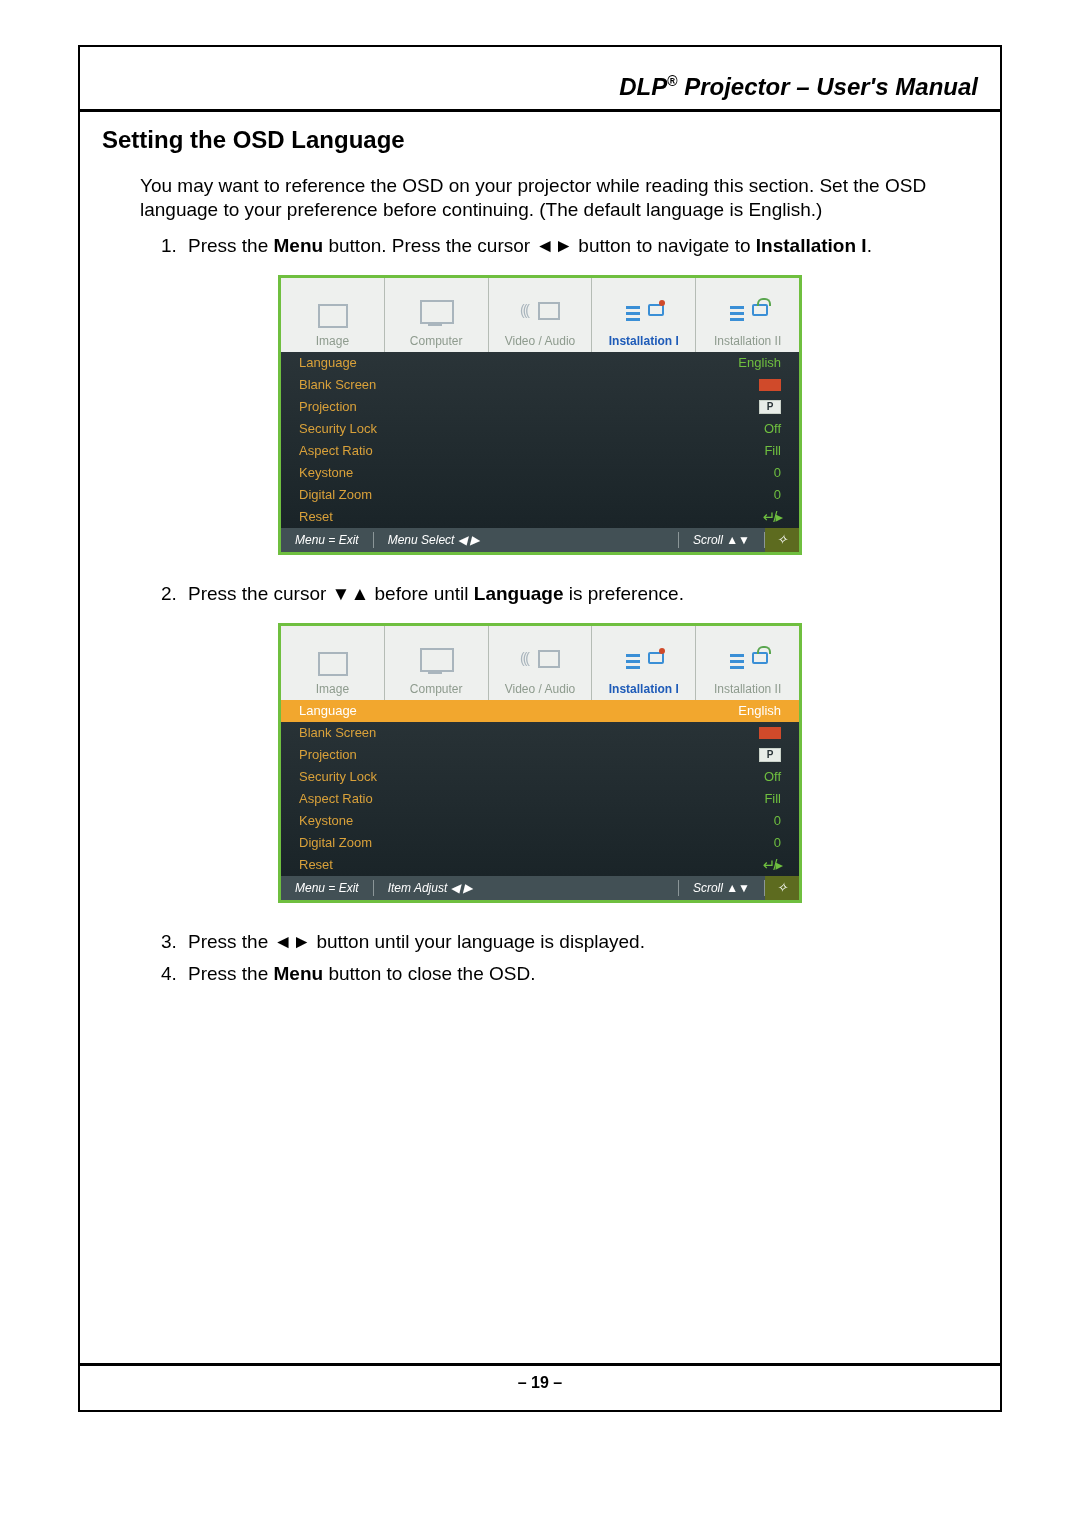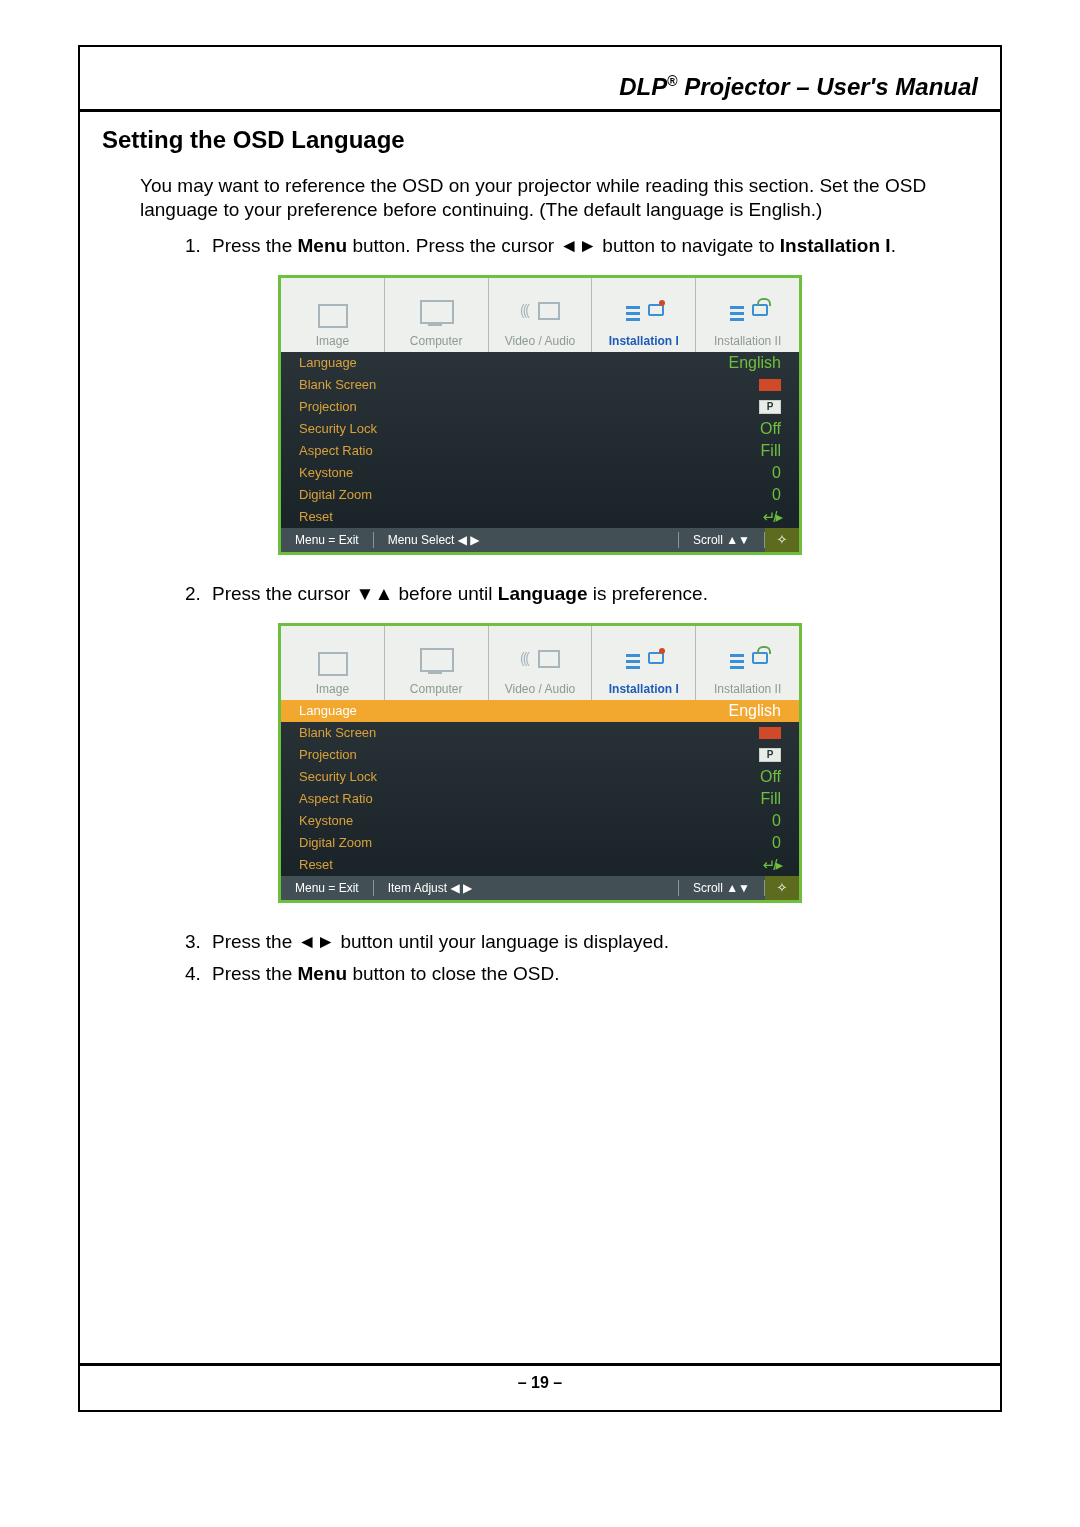--- a/index.html
+++ b/index.html
@@ -46,21 +46,20 @@
     margin-bottom: 12px;
   }
   ol.steps {
     list-style: decimal;
     margin-left: 80px;
     font-size: 19px;
   }
   ol.steps li {
     margin-bottom: 10px;
     padding-left: 6px;
-    margin-left: 24px;
   }
   ol.steps li + li { margin-top: 8px; }
   .osd-wrap {
     display: flex;
     justify-content: center;
     margin: 18px 0 28px 0;
   }
   
   .osd {
     width: 524px;
@@ -137,36 +136,37 @@
     align-items: center;
     height: 22px;
     padding: 0 18px;
     font-size: 13px;
     color: #d9a13a;
   }
   .osd-row.hl {
     background: #f2a72e;
     color: #fff;
   }
-  .osd-row .val { color: #6fbf3f; font-size: 16px; }
+  .osd-row .val { color: #6fbf3f; font-size: 13px; }
   .osd-row.hl .val { color: #fff; }
   .val-swatch {
     width: 22px; height: 12px; background: #d04a2a; display:inline-block;
   }
   .val-proj {
     width: 22px; height: 14px; border:1px solid #c9d2c9; background:#e8ede8; display:inline-flex; align-items:center; justify-content:center; color:#2a3438; font-size:10px; font-weight:bold;
   }
   .val-enter { color:#6fbf3f; font-size:15px; letter-spacing:-2px; }
   .osd-footer {
     background: #425055;
     display: flex;
     align-items: center;
     height: 24px;
     font-size: 12px;
     color: #fff;
+    font-style: italic;
   }
   .osd-footer .fseg {
     display:flex; align-items:center; padding:0 14px; height:100%;
   }
   .osd-footer .sep {
     width:1px; height:16px; background:#8b9698;
   }
   .osd-footer .fseg.left { flex: 0 0 auto; }
   .osd-footer .fseg.mid { flex: 1; justify-content:flex-start; }
   .osd-footer .fseg.right { flex: 0 0 auto; }

